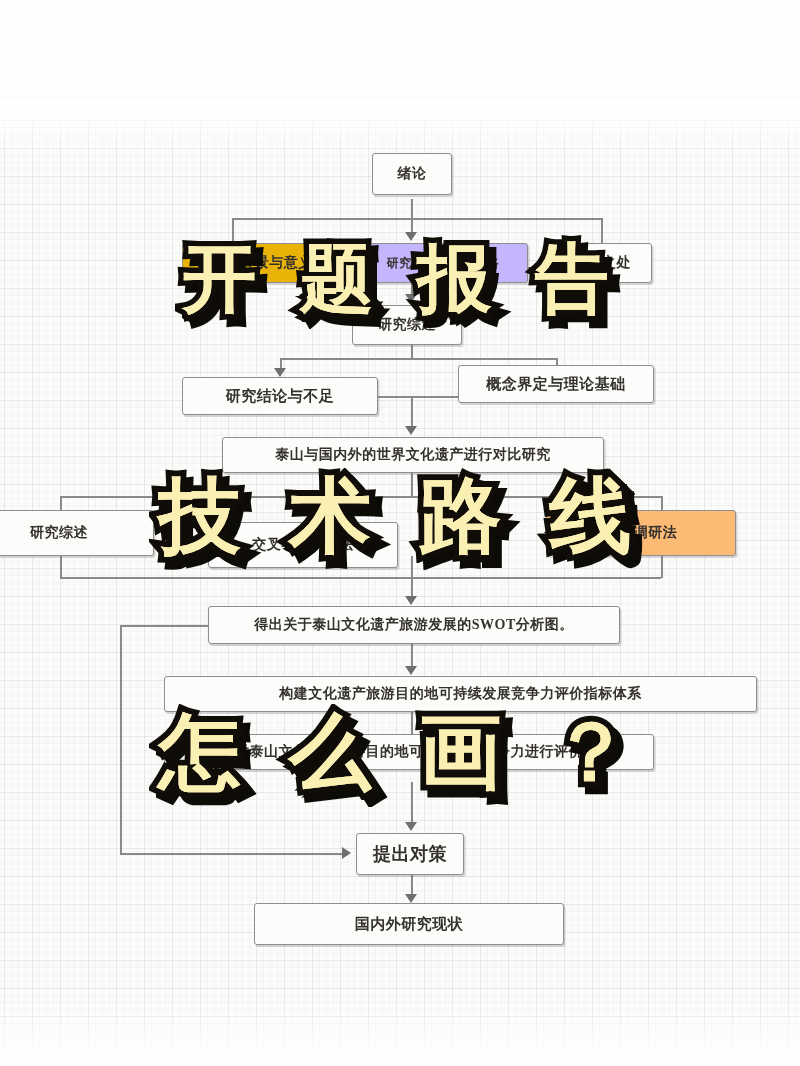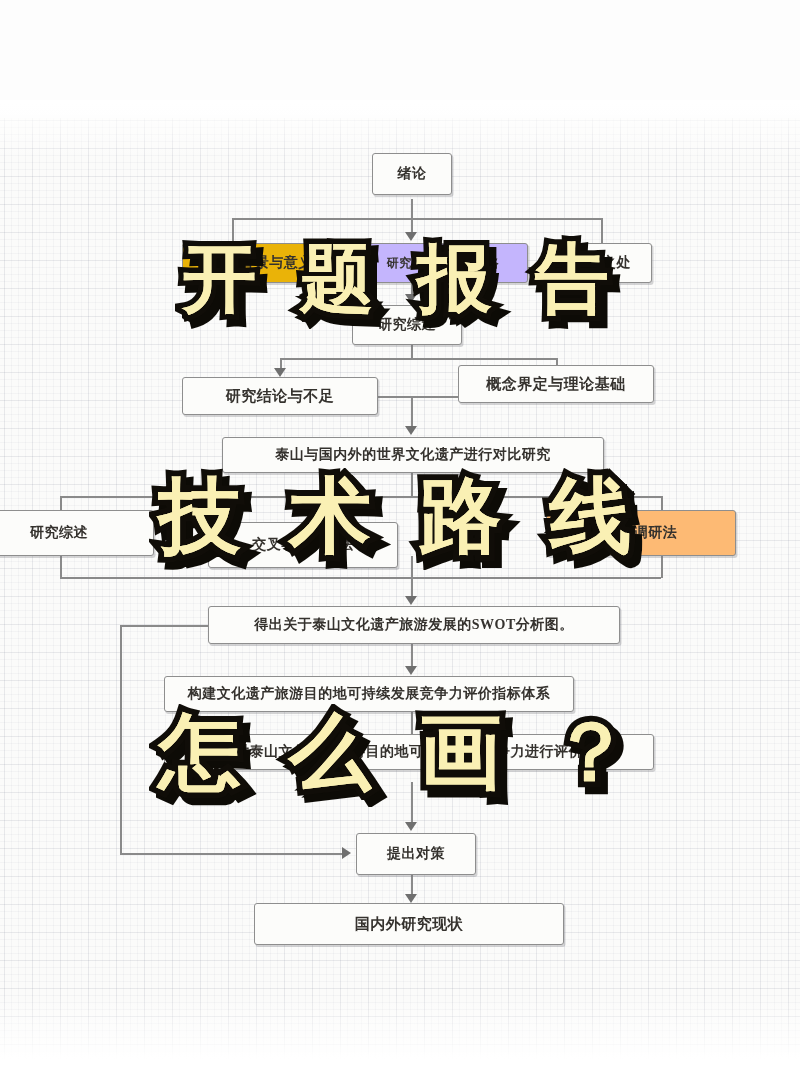--- a/index.html
+++ b/index.html
@@ -196,27 +196,27 @@
       </div>
       <div class="node" style="left: 208px; top: 522px; width: 190px; height: 46px; font-size: 14px; border-color: rgb(142, 142, 142); background: rgb(252, 252, 250);">
         <span>交叉学科研究法</span>
       </div>
       <div class="node" style="left: 546px; top: 510px; width: 190px; height: 46px; font-size: 14px; border-color: rgb(142, 142, 142); background: #fdba74;">
         <span>实地调研法</span>
       </div>
       <div class="node" style="left: 208px; top: 606px; width: 412px; height: 38px; font-size: 14px; border-color: rgb(142, 142, 142); background: rgb(252, 252, 250);">
         <span>得出关于泰山文化遗产旅游发展的SWOT分析图。</span>
       </div>
-      <div class="node" style="left: 164px; top: 676px; width: 410px; height: 36px; font-size: 14px; border-color: rgb(142, 142, 142); background: rgb(252, 252, 250);">
+      <div class="node" style="left: 164px; top: 676px; width: 593px; height: 36px; font-size: 14px; border-color: rgb(142, 142, 142); background: rgb(252, 252, 250);">
         <span>构建文化遗产旅游目的地可持续发展竞争力评价指标体系</span>
       </div>
       <div class="node" style="left: 164px; top: 734px; width: 490px; height: 36px; font-size: 14px; border-color: rgb(142, 142, 142); background: rgb(252, 252, 250);">
         <span>对泰山文化遗产旅游目的地可持续发展竞争力进行评价</span>
       </div>
-      <div class="node" style="left: 356px; top: 833px; width: 120px; height: 42px; font-size: 14px; border-color: rgb(142, 142, 142); background: rgb(252, 252, 250);">
+      <div class="node" style="left: 356px; top: 833px; width: 108px; height: 42px; font-size: 18px; border-color: rgb(142, 142, 142); background: rgb(252, 252, 250);">
         <span>提出对策</span>
       </div>
       <div class="node" style="left: 254px; top: 903px; width: 310px; height: 42px; font-size: 15px; border-color: rgb(142, 142, 142); background: rgb(252, 252, 250);">
         <span>国内外研究现状</span>
       </div>
     </div>
 
   <div id="caption">
       <div class="cap" style="top: 237px; font-size: 74px; line-height: 82.88px; color: rgb(250, 240, 180); -webkit-text-stroke: 11px rgb(16, 13, 8);">开 题 报 告</div>
       <div class="cap-inner" style="top: 237px; font-size: 74px; line-height: 82.88px; color: rgb(250, 240, 180);">开 题 报 告</div>

